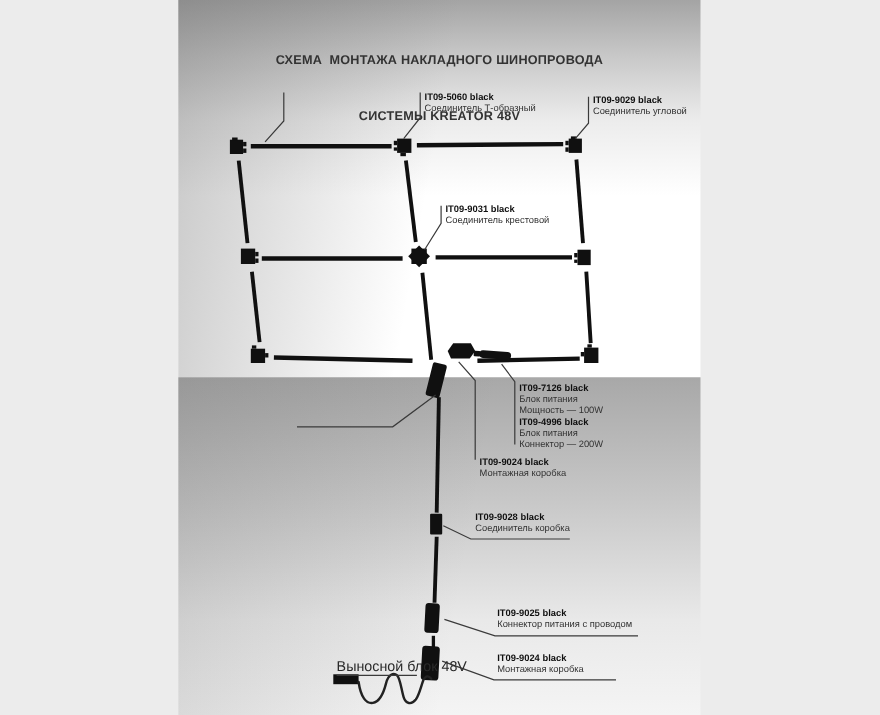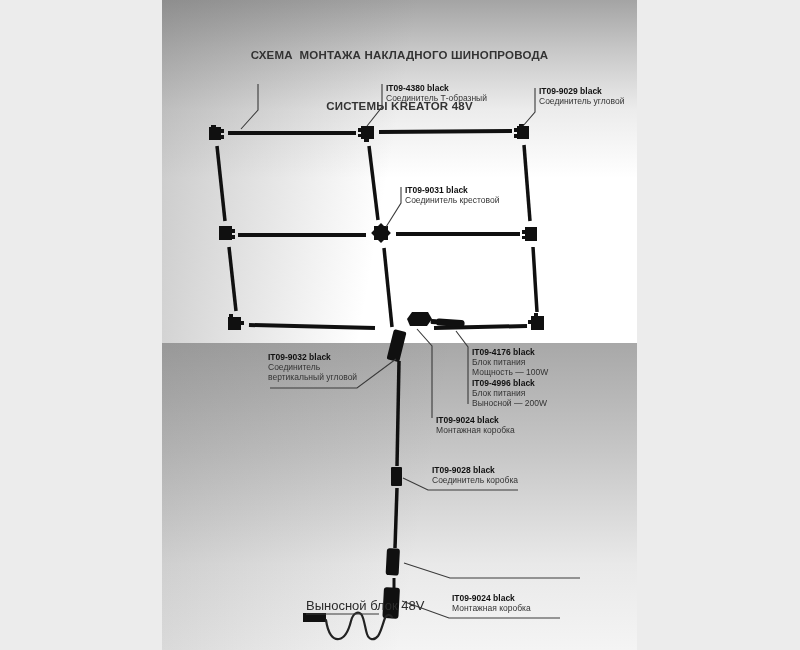--- a/index.html
+++ b/index.html
@@ -152,62 +152,61 @@
       <path d="M456,331 L468,347 L468,404"></path>
       <path d="M403,478 L428,490 L518,490"></path>
       <path d="M404,563 L450,578 L580,578"></path>
       <path d="M402,601 L449,618 L560,618"></path>
       <path d="M306,614 L379,614"></path>
     </g>
   </svg>
 
 
   <div class="lbl" style="left:386px;top:83px">
-    <b>IT09-4380 black</b>
+    <b>IT09-5060 black</b>
     <span>Соединитель Т-образный</span>
   </div>
 
   <div class="lbl" style="left:539px;top:86px">
     <b>IT09-9029 black</b>
     <span>Соединитель угловой</span>
   </div>
 
   <div class="lbl" style="left:405px;top:185px">
     <b>IT09-9031 black</b>
     <span>Соединитель крестовой</span>
   </div>
 
-  <div class="lbl" style="left:268px;top:352px">
-    <b>IT09-9032 black</b>
-    <span>Соединитель</span>
-    <span>вертикальный угловой</span>
-  </div>
 
   <div class="lbl" style="left:472px;top:347px">
-    <b>IT09-4176 black</b>
+    <b>IT09-7126 black</b>
     <span>Блок питания</span>
     <span>Мощность — 100W</span>
   </div>
 
   <div class="lbl" style="left:472px;top:378px">
     <b>IT09-4996 black</b>
     <span>Блок питания</span>
-    <span>Выносной — 200W</span>
+    <span>Коннектор — 200W</span>
   </div>
 
   <div class="lbl" style="left:436px;top:415px">
     <b>IT09-9024 black</b>
     <span>Монтажная коробка</span>
   </div>
 
   <div class="lbl" style="left:432px;top:465px">
     <b>IT09-9028 black</b>
     <span>Соединитель коробка</span>
   </div>
 
+  <div class="lbl" style="left:452px;top:552px">
+    <b>IT09-9025 black</b>
+    <span>Коннектор питания с проводом</span>
+  </div>
 
   <div class="lbl" style="left:452px;top:593px">
     <b>IT09-9024 black</b>
     <span>Монтажная коробка</span>
   </div>
 
   <div class="lbl plain" style="left:306px;top:601px">
     <span>Выносной блок 48V</span>
   </div>
 </div>

